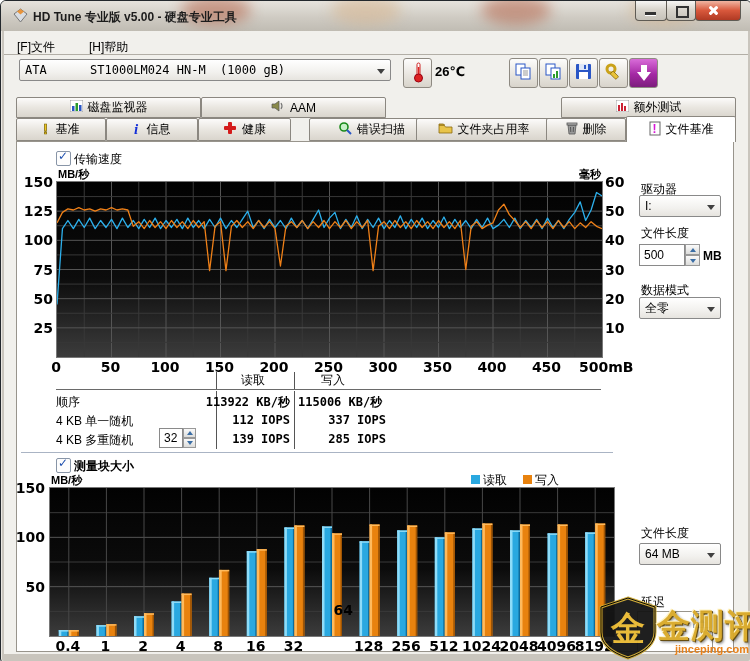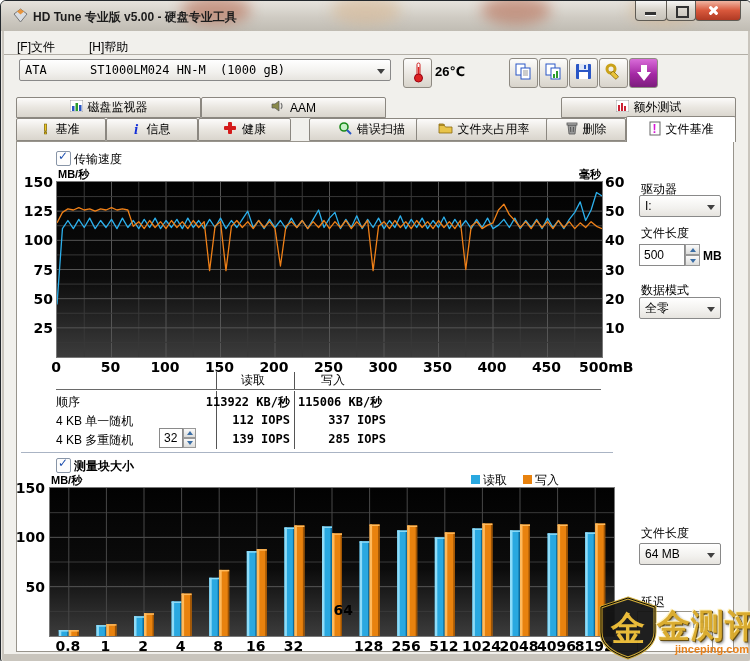--- a/index.html
+++ b/index.html
@@ -552,21 +552,21 @@
     <span class="tick" style="left: 87.5px; top: 358px; width: 44px; text-align: center;">50</span>
     <span class="tick" style="left: 142px; top: 358px; width: 44px; text-align: center;">100</span>
     <span class="tick" style="left: 196.5px; top: 358px; width: 44px; text-align: center;">150</span>
     <span class="tick" style="left: 251px; top: 358px; width: 44px; text-align: center;">200</span>
     <span class="tick" style="left: 305.5px; top: 358px; width: 44px; text-align: center;">250</span>
     <span class="tick" style="left: 360px; top: 358px; width: 44px; text-align: center;">300</span>
     <span class="tick" style="left: 414.5px; top: 358px; width: 44px; text-align: center;">350</span>
     <span class="tick" style="left: 469px; top: 358px; width: 44px; text-align: center;">400</span>
     <span class="tick" style="left: 523.5px; top: 358px; width: 44px; text-align: center;">450</span>
     <span class="tick" style="left: 578px; top: 358px; width: 44px; text-align: center;">500mB</span>
-    <span class="tick" style="left: 44.8px; top: 637px; width: 44px; text-align: center;">0.8</span>
+    <span class="tick" style="left: 44.8px; top: 637px; width: 44px; text-align: center;">0.4</span>
     <span class="tick" style="left: 82.4px; top: 637px; width: 44px; text-align: center;">1</span>
     <span class="tick" style="left: 120px; top: 637px; width: 44px; text-align: center;">2</span>
     <span class="tick" style="left: 157.6px; top: 637px; width: 44px; text-align: center;">4</span>
     <span class="tick" style="left: 195.2px; top: 637px; width: 44px; text-align: center;">8</span>
     <span class="tick" style="left: 232.8px; top: 637px; width: 44px; text-align: center;">16</span>
     <span class="tick" style="left: 270.4px; top: 637px; width: 44px; text-align: center;">32</span>
     <span class="tick" style="left: 308px; top: 601px; width: 44px; text-align: right;">64</span>
     <span class="tick" style="left: 345.6px; top: 637px; width: 44px; text-align: center;">128</span>
     <span class="tick" style="left: 383.2px; top: 637px; width: 44px; text-align: center;">256</span>
     <span class="tick" style="left: 420.8px; top: 637px; width: 44px; text-align: center;">512</span>

